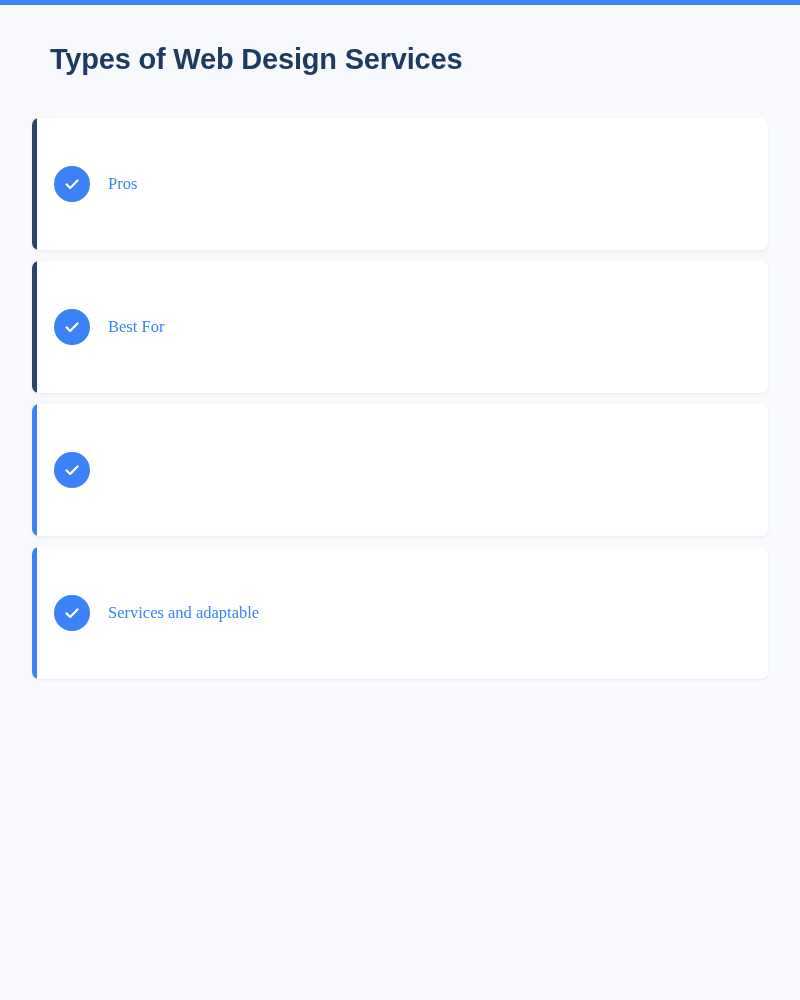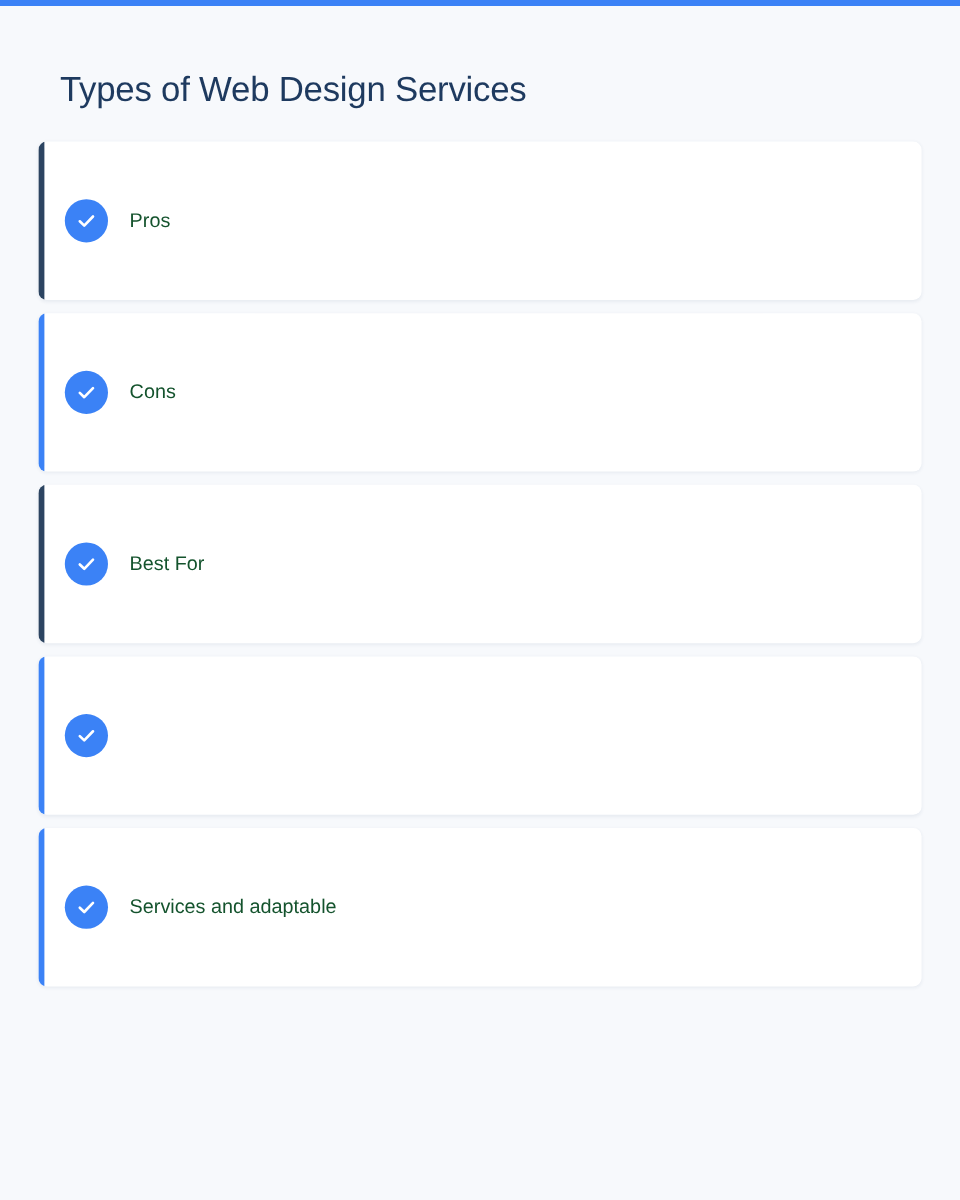--- a/index.html
+++ b/index.html
@@ -19,25 +19,25 @@
     position: absolute;
     top: 0;
     left: 0;
     width: 800px;
     height: 5px;
     background: #3b82f6;
   }
 
   #page-title {
     position: absolute;
-    top: 40px;
+    top: 24px;
     left: 50px;
     font-family: "Liberation Sans Narrow", "Liberation Sans", sans-serif;
     font-size: 29px;
-    font-weight: normal;
+    font-weight: bold;
     color: #1e3a5f;
     letter-spacing: -0.2px;
     white-space: nowrap;
   }
 
   #cards-list {
     position: absolute;
     top: 118px;
     left: 32px;
     width: 736px;
@@ -84,22 +84,22 @@
   }
 
   .check-circle svg {
     display: block;
   }
 
   .card-label {
     position: absolute;
     left: 76px;
     font-size: 16.5px;
-    color: #14532d;
-    font-family: Liberation Sans, sans-serif;
+    color: #3b82f6;
+    font-family: Liberation Serif, serif;
     white-space: nowrap;
   }
 </style>
 </head>
 <body>
 
 <div id="top-accent-bar"></div>
 
 <h1 id="page-title">Types of Web Design Services</h1>
 
@@ -108,29 +108,20 @@
   <div class="card">
     <span class="card-accent dark"></span>
     <span class="check-circle">
       <svg width="20" height="20" viewBox="0 0 20 20" aria-hidden="true">
         <path d="M4.5 10.4 L8.2 14 L15.5 6.4" fill="none" stroke="#ffffff" stroke-width="2.2" stroke-linecap="round" stroke-linejoin="round"></path>
       </svg>
     </span>
     <span class="card-label">Pros</span>
   </div>
 
-  <div class="card">
-    <span class="card-accent blue"></span>
-    <span class="check-circle">
-      <svg width="20" height="20" viewBox="0 0 20 20" aria-hidden="true">
-        <path d="M4.5 10.4 L8.2 14 L15.5 6.4" fill="none" stroke="#ffffff" stroke-width="2.2" stroke-linecap="round" stroke-linejoin="round"></path>
-      </svg>
-    </span>
-    <span class="card-label">Cons</span>
-  </div>
 
   <div class="card">
     <span class="card-accent dark"></span>
     <span class="check-circle">
       <svg width="20" height="20" viewBox="0 0 20 20" aria-hidden="true">
         <path d="M4.5 10.4 L8.2 14 L15.5 6.4" fill="none" stroke="#ffffff" stroke-width="2.2" stroke-linecap="round" stroke-linejoin="round"></path>
       </svg>
     </span>
     <span class="card-label">Best For</span>
   </div>

